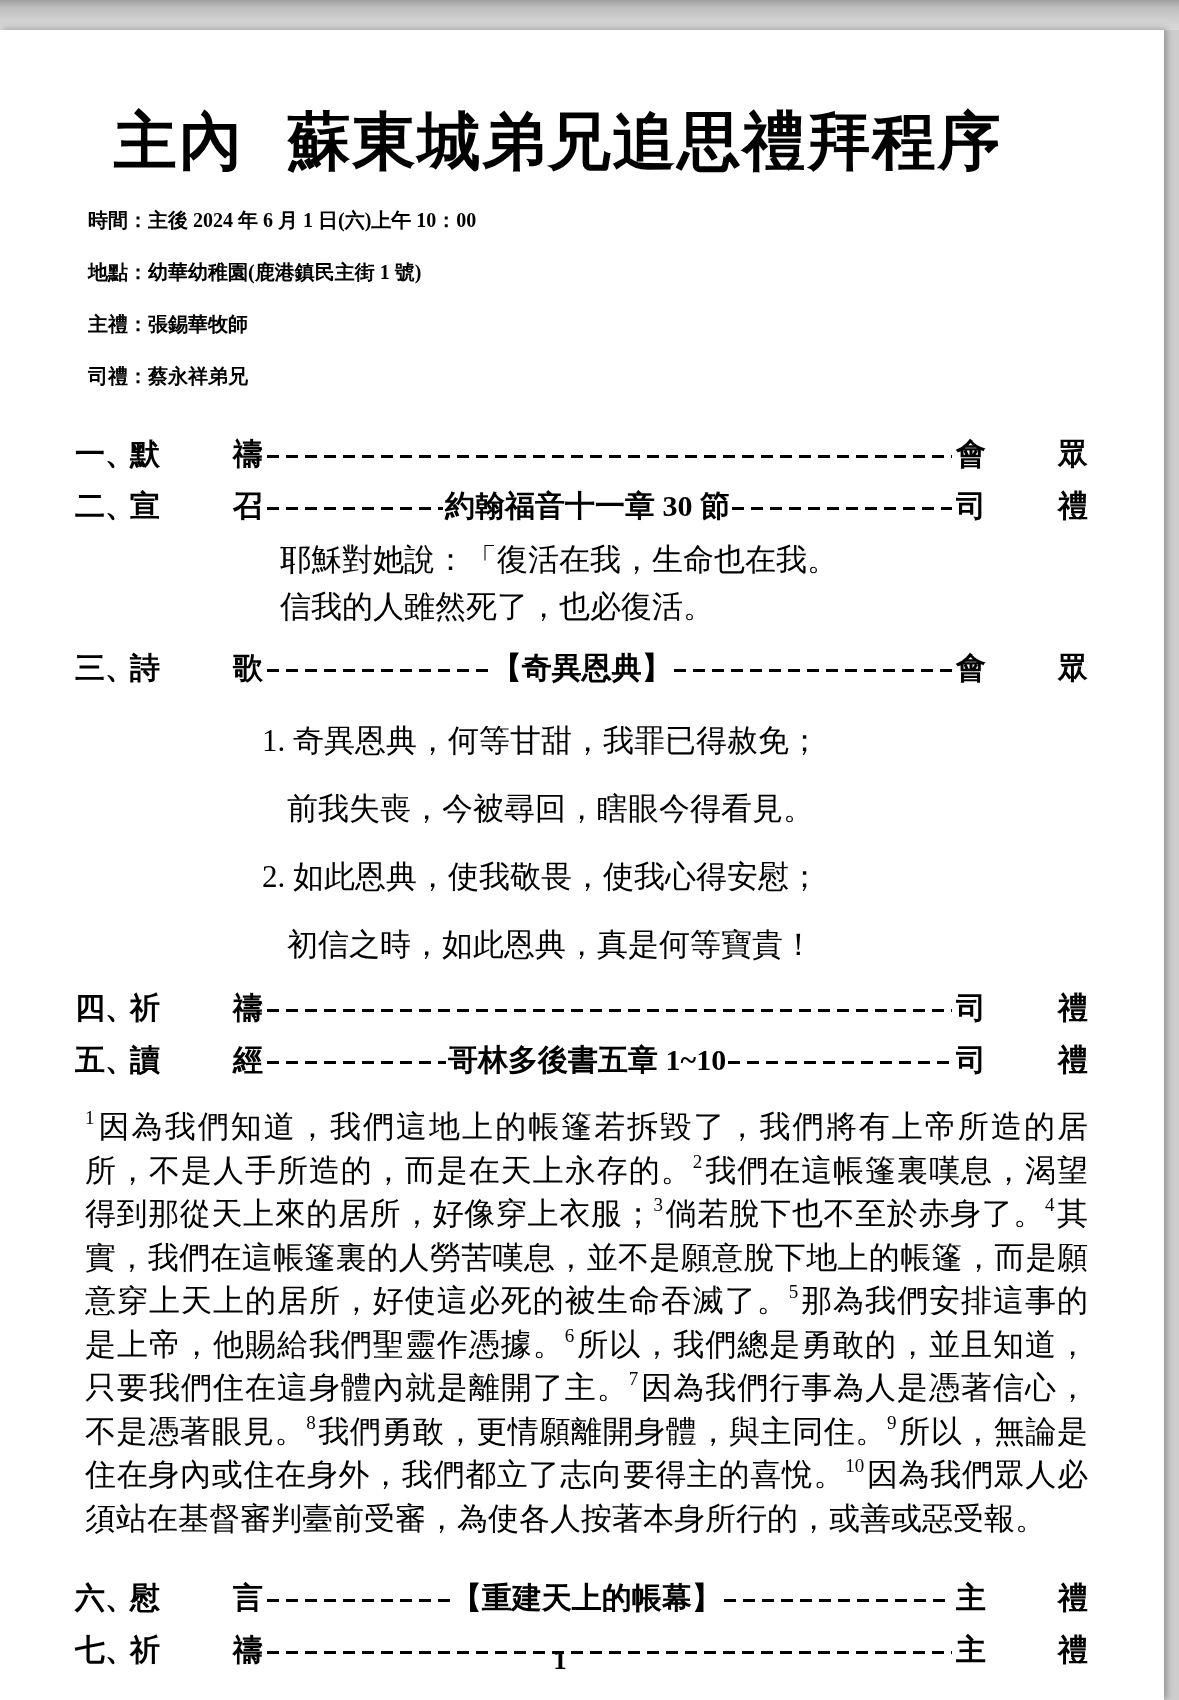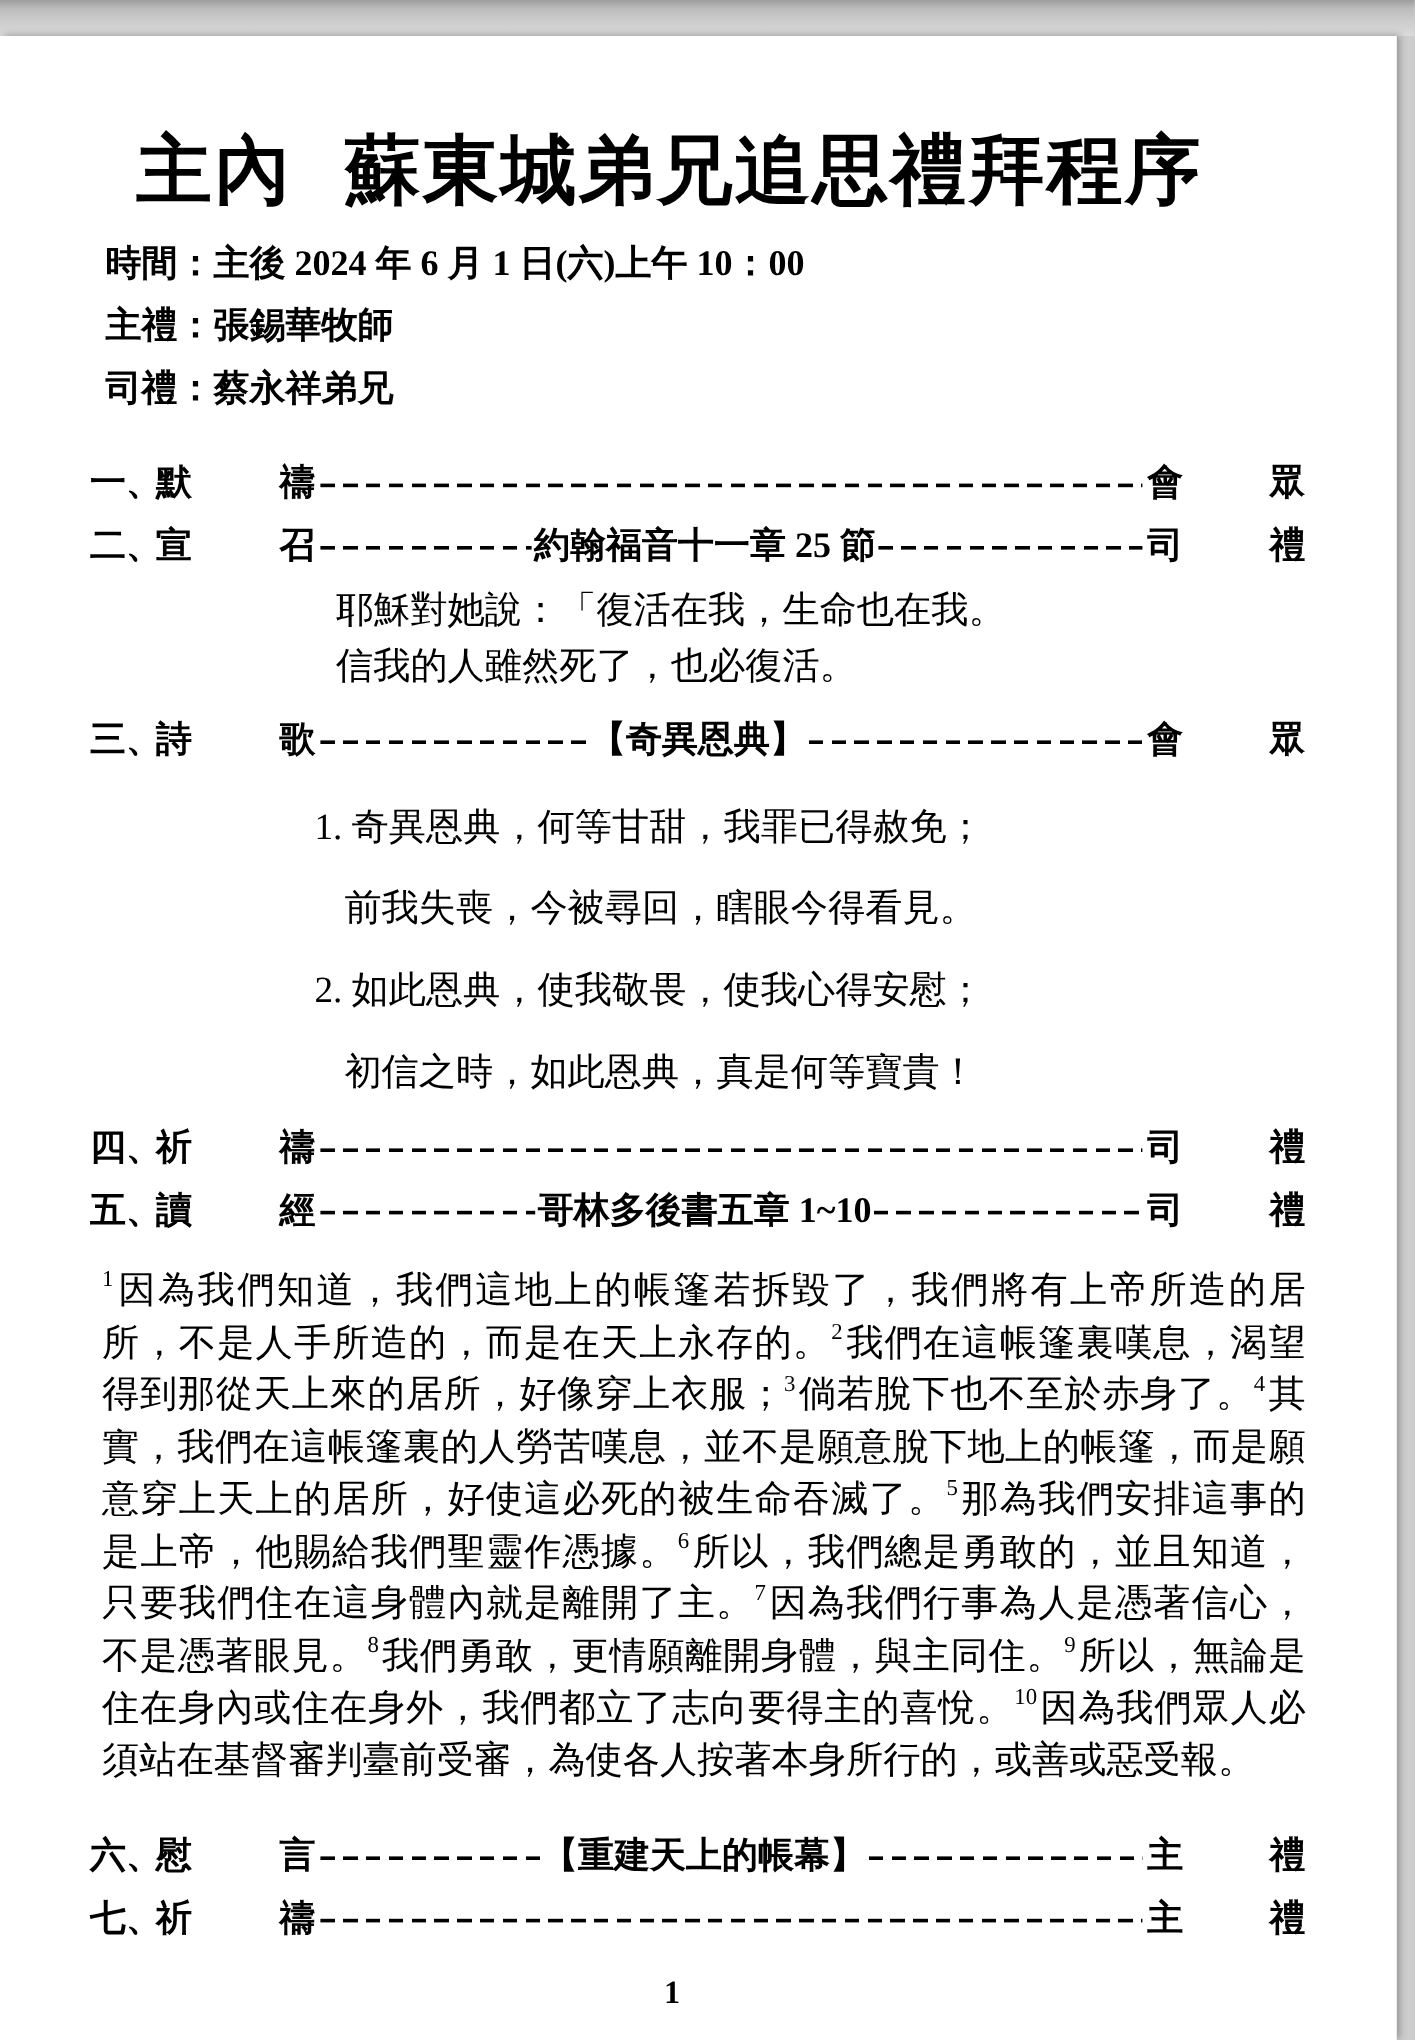--- a/index.html
+++ b/index.html
@@ -26,21 +26,21 @@
     box-shadow: 3px -1px 6px rgba(0,0,0,0.28);
     box-sizing: border-box;
     padding-top: 70px;
   }
   .doc-title {
     font-size: 63px; font-weight: bold;
     letter-spacing: 2px; word-spacing: 26px;
     text-align: center; padding-right: 48px;
     line-height: 84px; white-space: nowrap;
   }
-  .meta { margin: 10px 76px 0 88px; font-weight: bold; font-size: 30px; }
+  .meta { margin: 10px 76px 0 88px; font-weight: bold; font-size: 20px; }
   .meta-line { line-height: 52px; }
   .meta-row { display: flex; justify-content: space-between; line-height: 52px; flex-direction: column; }
   .program { margin-top: 26px; font-size: 30px; }
   .row {
     display: flex; align-items: center;
     height: 52px; margin: 0 76px 0 75px;
     font-weight: bold; white-space: nowrap;
   }
   .row.gap-before { margin-top: 32px; }
   .num { width: 55px; }
@@ -81,20 +81,21 @@
 
 <div class="viewer">
   <div class="top-band"></div>
   <div class="right-gutter"></div>
 
   <div class="page">
     <div class="doc-title">主內 蘇東城弟兄追思禮拜程序</div>
 
     <div class="meta">
       <div class="meta-line">時間：主後 2024 年 6 月 1 日(六)上午 10：00</div>
+      <div class="meta-line">地點：幼華幼稚園(鹿港鎮民主街 1 號)</div>
       <div class="meta-row">
         <span>主禮：張錫華牧師</span>
         <span>司禮：蔡永祥弟兄</span>
       </div>
     </div>
 
     <div class="program">
         <div class="row">
     <span class="num">一、</span>
     <span class="ptitle">
@@ -111,21 +112,21 @@
     </span>
   </div>
         <div class="row">
     <span class="num">二、</span>
     <span class="ptitle">
       <span>宣</span>
       <span>召</span>
     </span>
     <span class="mid">
       <span class="dash d1"></span>
-      <span class="ctext">約翰福音十一章 25 節</span>
+      <span class="ctext">約翰福音十一章 30 節</span>
       <span class="dash d2"></span>
     </span>
     <span class="who">
       <span>司</span>
       <span>禮</span>
     </span>
   </div>
         <div class="notes call">
           <div class="note-line">耶穌對她說：「復活在我，生命也在我。</div>
           <div class="note-line">信我的人雖然死了，也必復活。</div>

